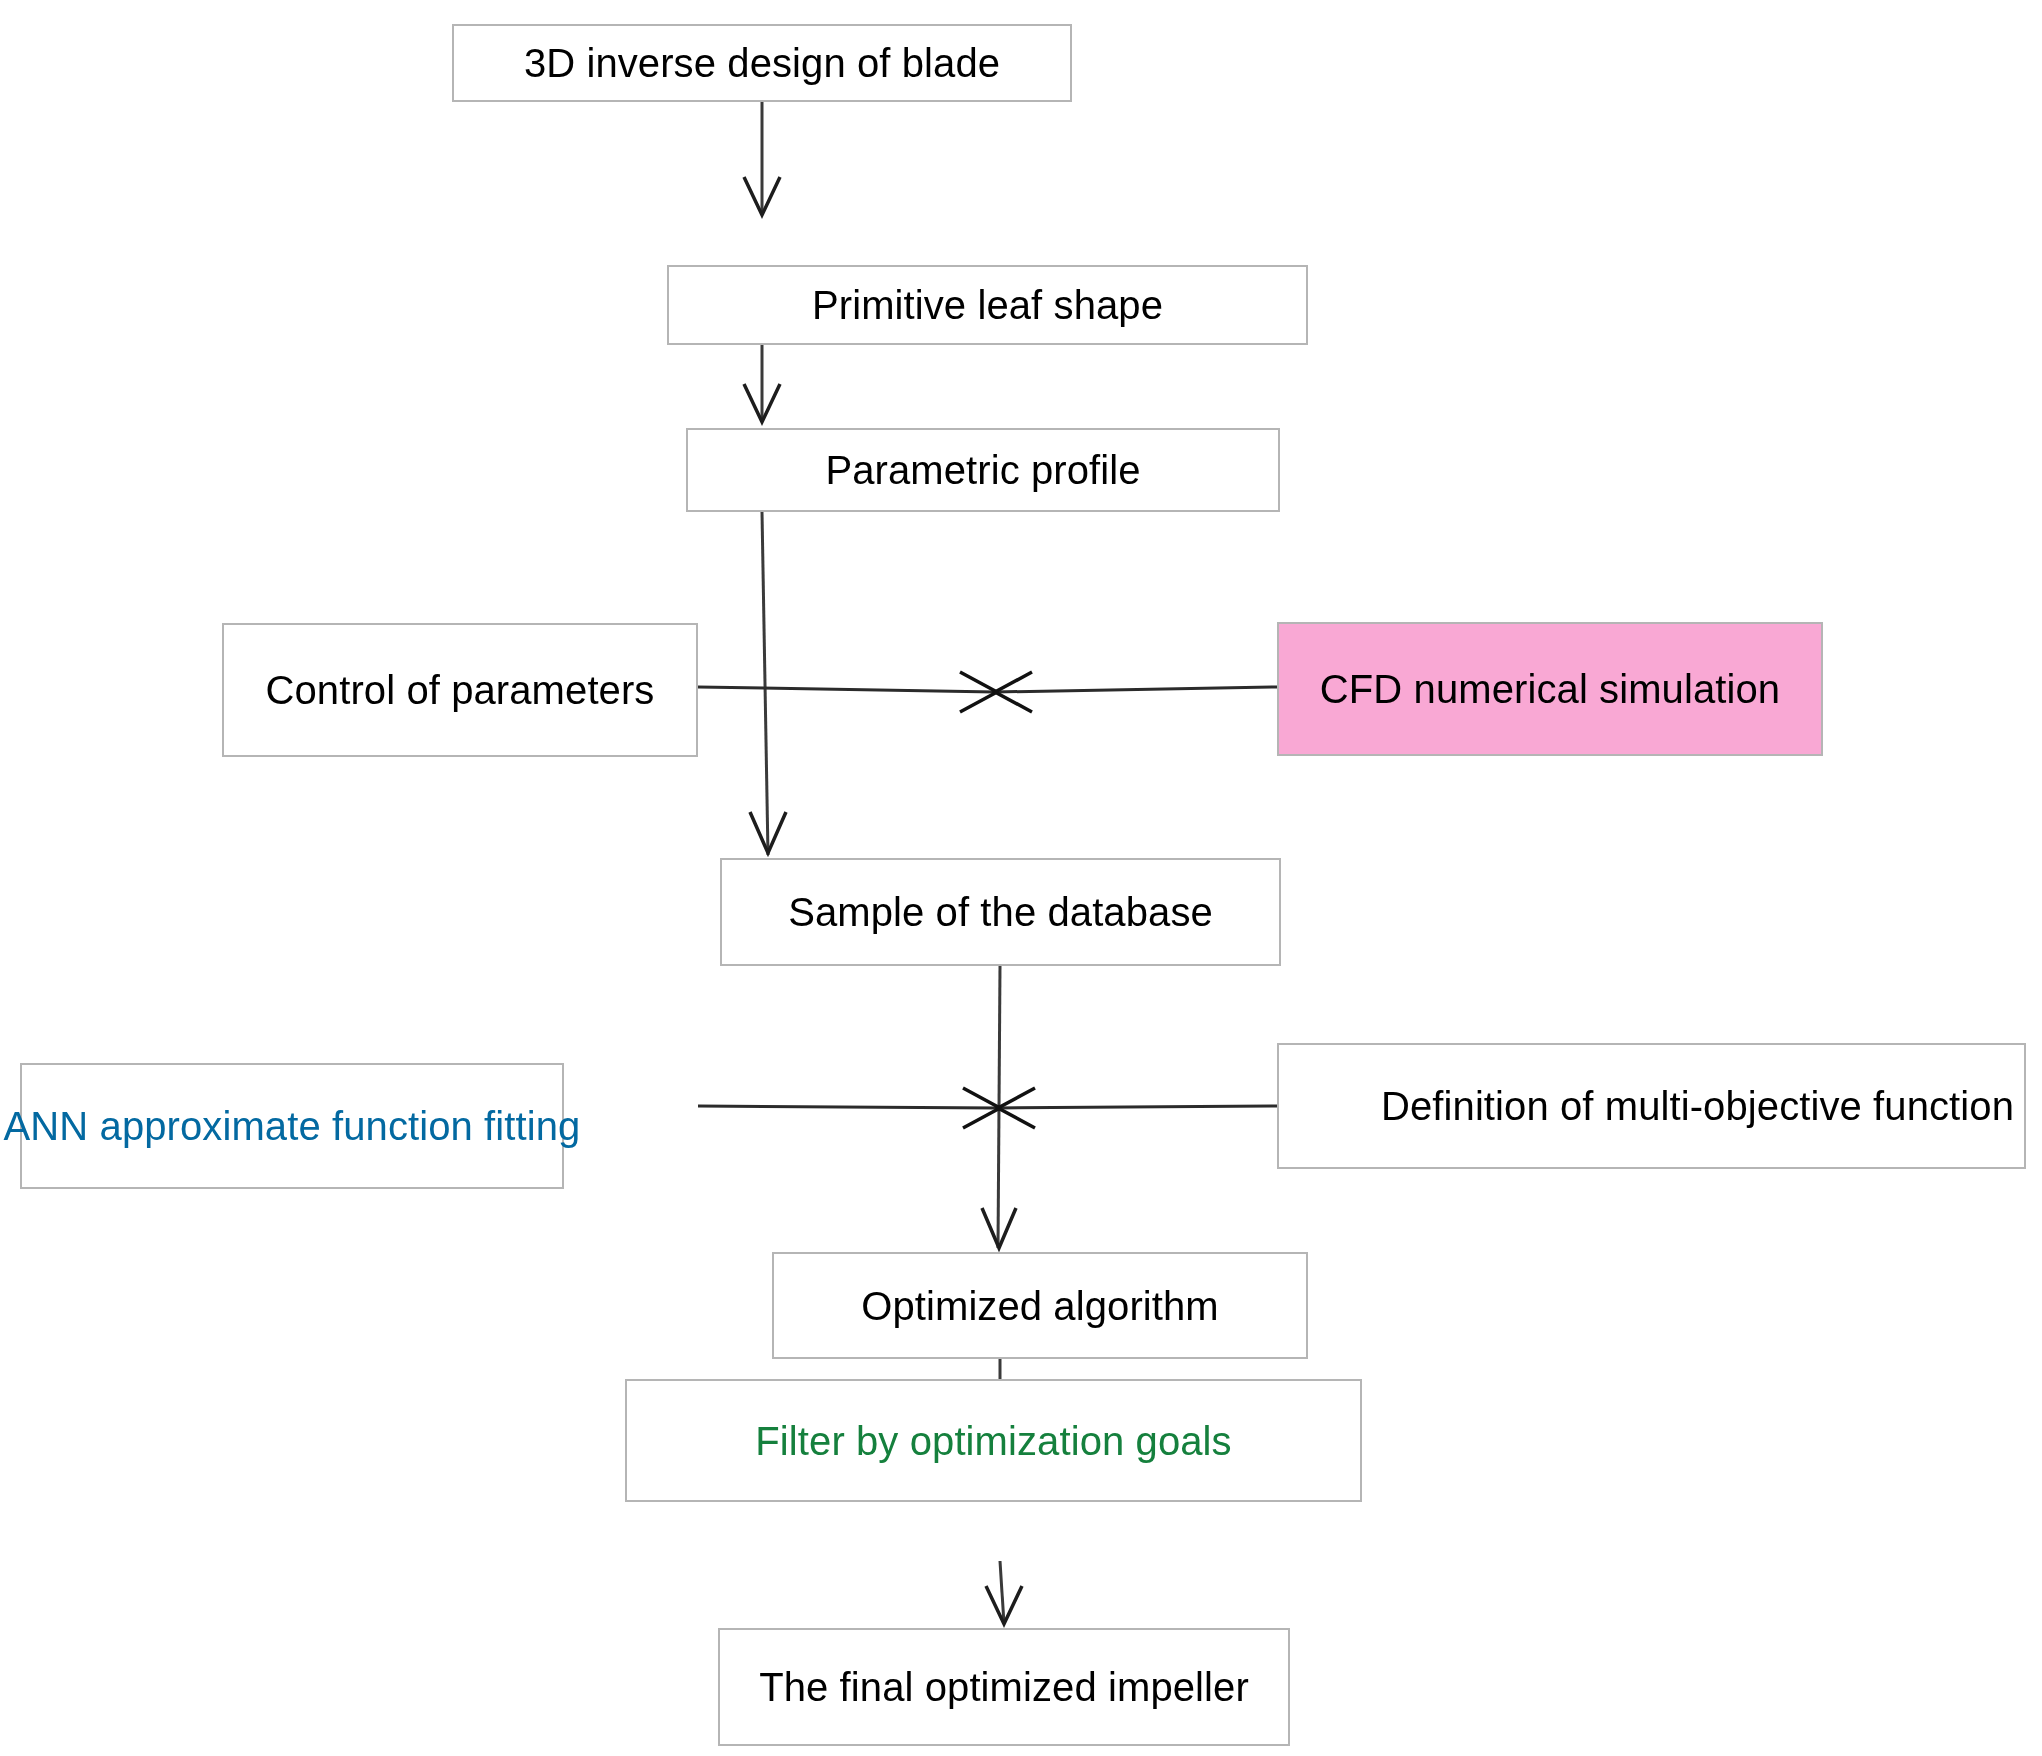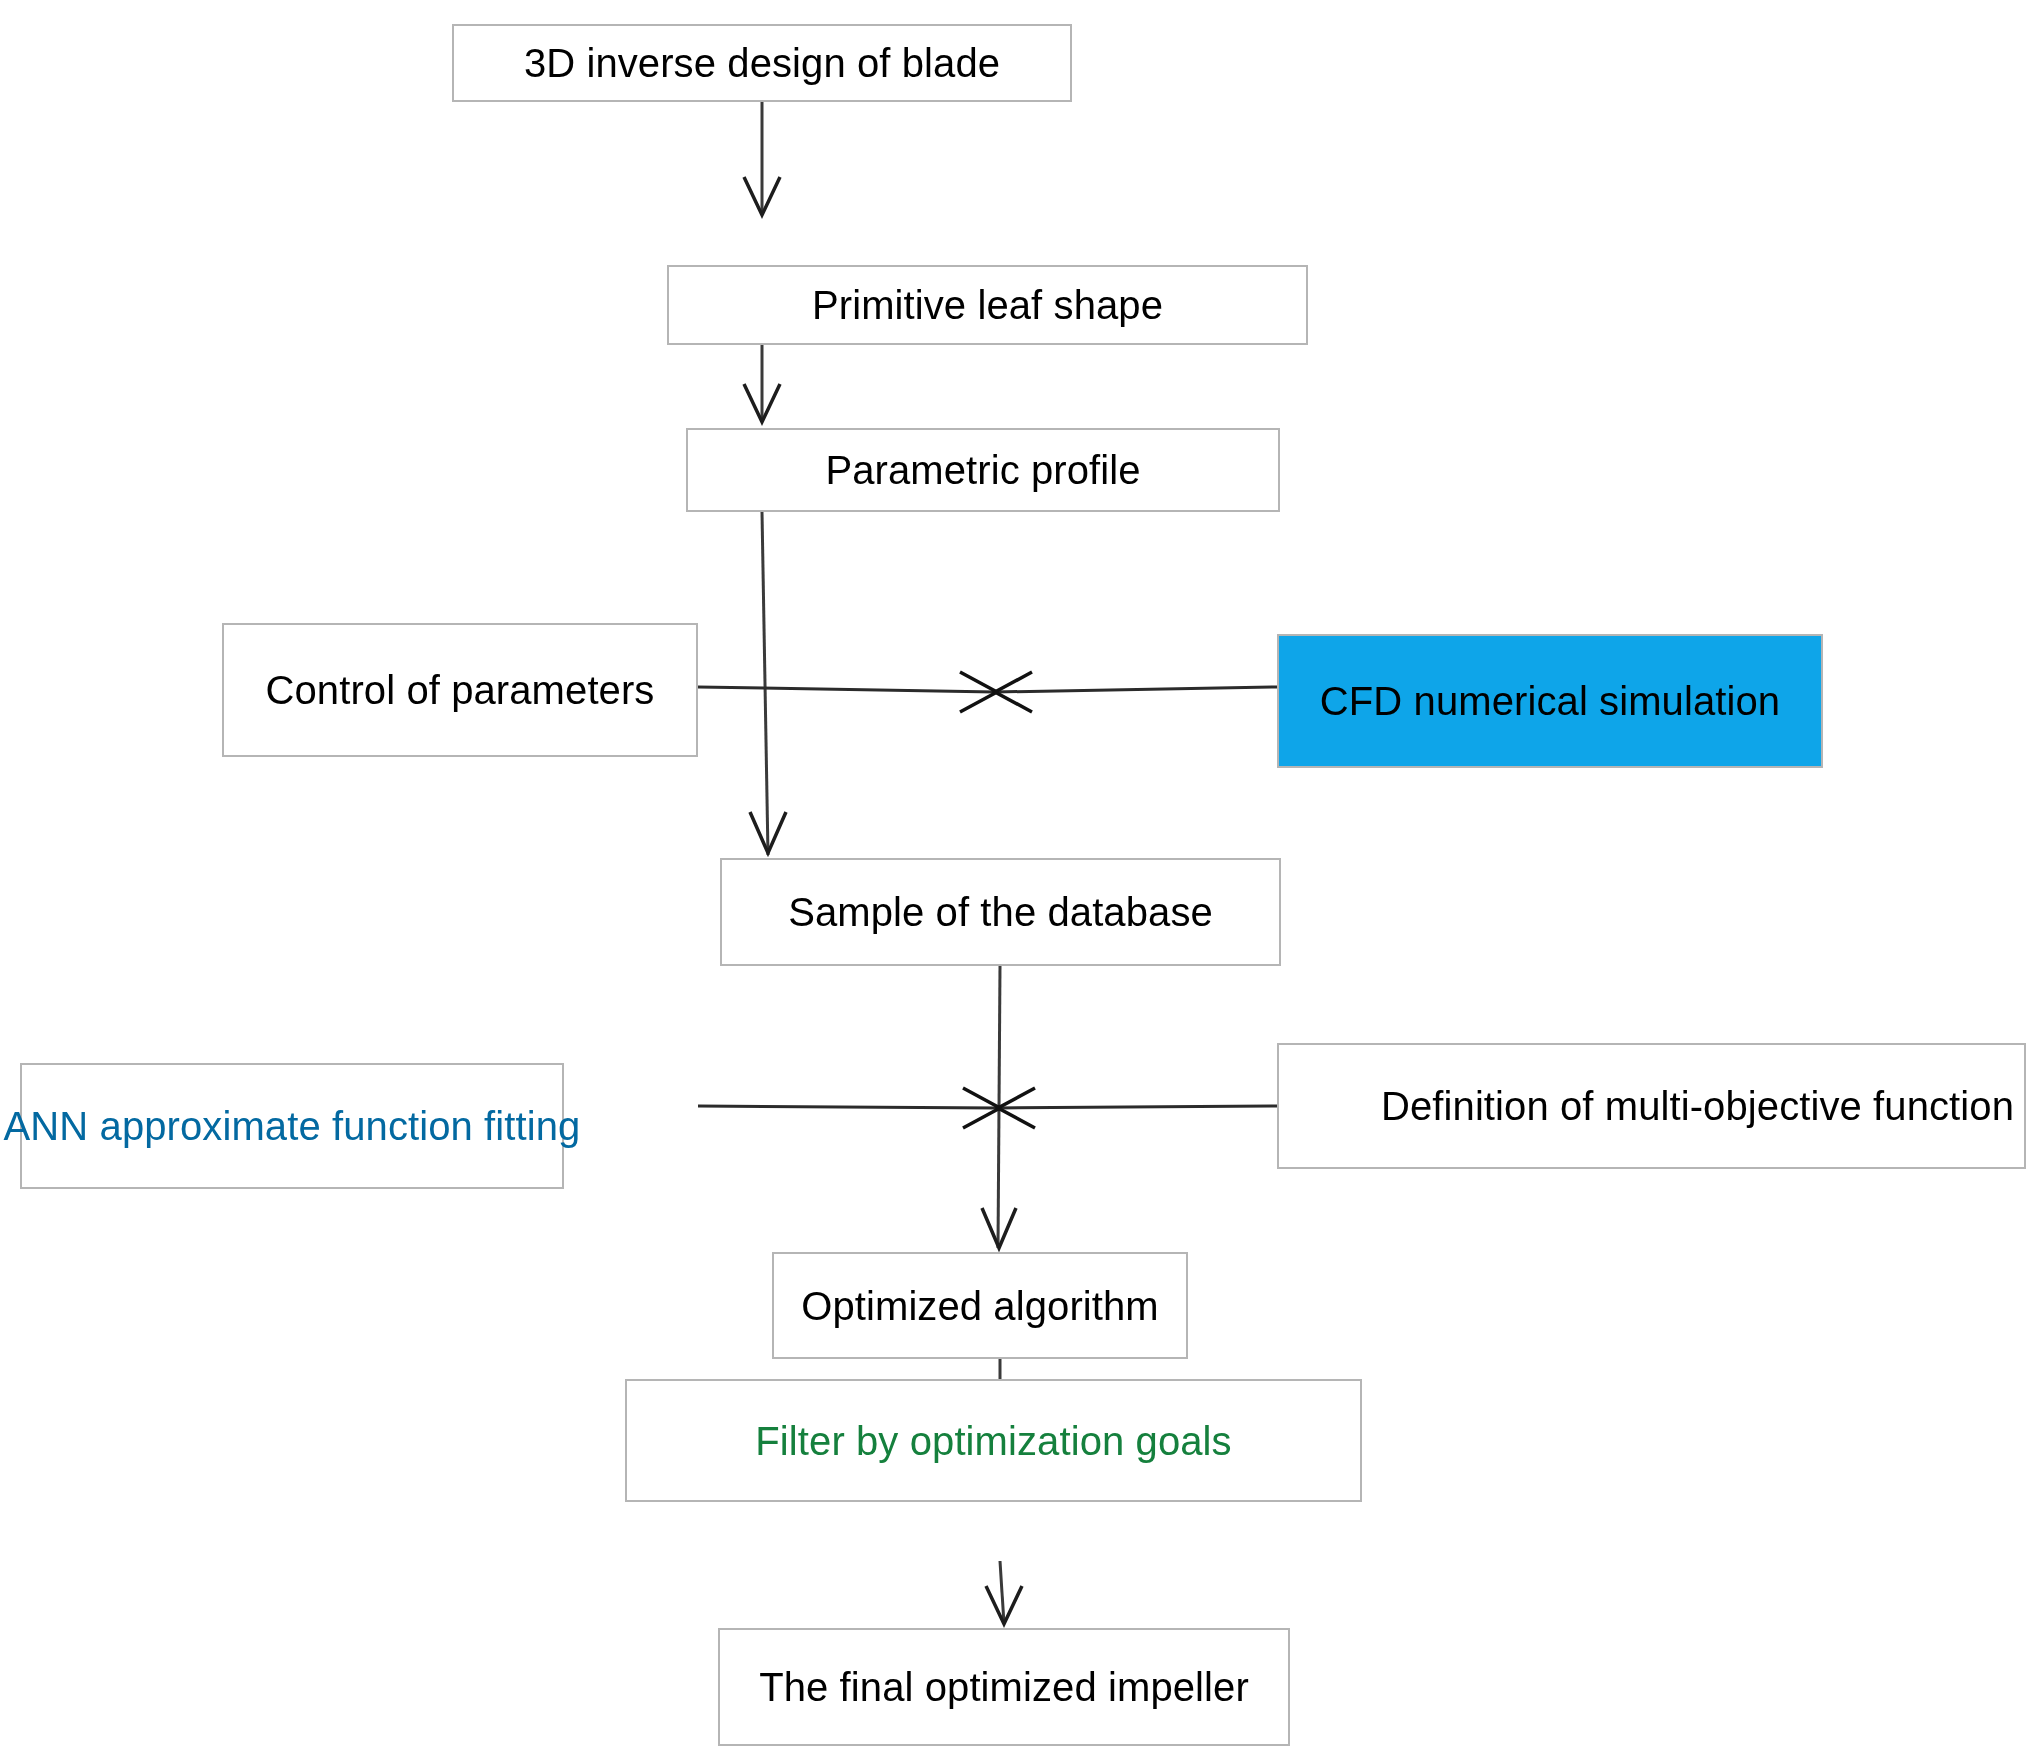--- a/index.html
+++ b/index.html
@@ -110,33 +110,33 @@
   </div>
   <div class="node" style="left: 667px; top: 222px; width: 641px; height: 80px; border-color: rgb(181, 181, 181); background: rgb(255, 255, 255); color: rgb(0, 0, 0); margin-top: 43px;">
     <span class="label">Primitive leaf shape</span>
   </div>
   <div class="node" style="left: 686px; top: 428px; width: 594px; height: 84px; border-color: rgb(181, 181, 181); background: rgb(255, 255, 255); color: rgb(0, 0, 0);">
     <span class="label">Parametric profile</span>
   </div>
   <div class="node" style="left: 222px; top: 623px; width: 476px; height: 134px; border-color: rgb(181, 181, 181); background: rgb(255, 255, 255); color: rgb(0, 0, 0);">
     <span class="label">Control of parameters</span>
   </div>
-  <div class="node" style="left: 1277px; top: 622px; width: 546px; height: 134px; border-color: rgb(181, 181, 181); background: #0ea5e9; color: rgb(0, 0, 0); margin-top: 12px;">
+  <div class="node" style="left: 1277px; top: 622px; width: 546px; height: 134px; border-color: rgb(181, 181, 181); background: #f9a8d4; color: rgb(0, 0, 0);">
     <span class="label">CFD numerical simulation</span>
   </div>
   <div class="node" style="left: 720px; top: 858px; width: 561px; height: 108px; border-color: rgb(181, 181, 181); background: rgb(255, 255, 255); color: rgb(0, 0, 0);">
     <span class="label">Sample of the database</span>
   </div>
   <div class="node" style="left: 20px; top: 1043px; width: 544px; height: 126px; border-color: rgb(181, 181, 181); background: rgb(255, 255, 255); color: #0369a1; margin-top: 20px;">
     <span class="label">ANN approximate function fitting</span>
   </div>
   <div class="node" style="left: 1277px; top: 1043px; width: 749px; height: 126px; border-color: rgb(181, 181, 181); background: rgb(255, 255, 255); color: rgb(0, 0, 0); justify-content: flex-end;">
     <span class="label">Definition of multi-objective function</span>
   </div>
-  <div class="node" style="left: 772px; top: 1252px; width: 416px; height: 107px; border-color: rgb(181, 181, 181); background: rgb(255, 255, 255); color: rgb(0, 0, 0);">
+  <div class="node" style="left: 772px; top: 1252px; width: 536px; height: 107px; border-color: rgb(181, 181, 181); background: rgb(255, 255, 255); color: rgb(0, 0, 0);">
     <span class="label">Optimized algorithm</span>
   </div>
   <div class="node" style="left: 625px; top: 1379px; width: 737px; height: 123px; border-color: rgb(181, 181, 181); background: rgb(255, 255, 255); color: #15803d;">
     <span class="label">Filter by optimization goals</span>
   </div>
   <div class="node" style="left: 718px; top: 1628px; width: 572px; height: 118px; border-color: rgb(181, 181, 181); background: rgb(255, 255, 255); color: rgb(0, 0, 0);">
     <span class="label">The final optimized impeller</span>
   </div>
 
 </div>

